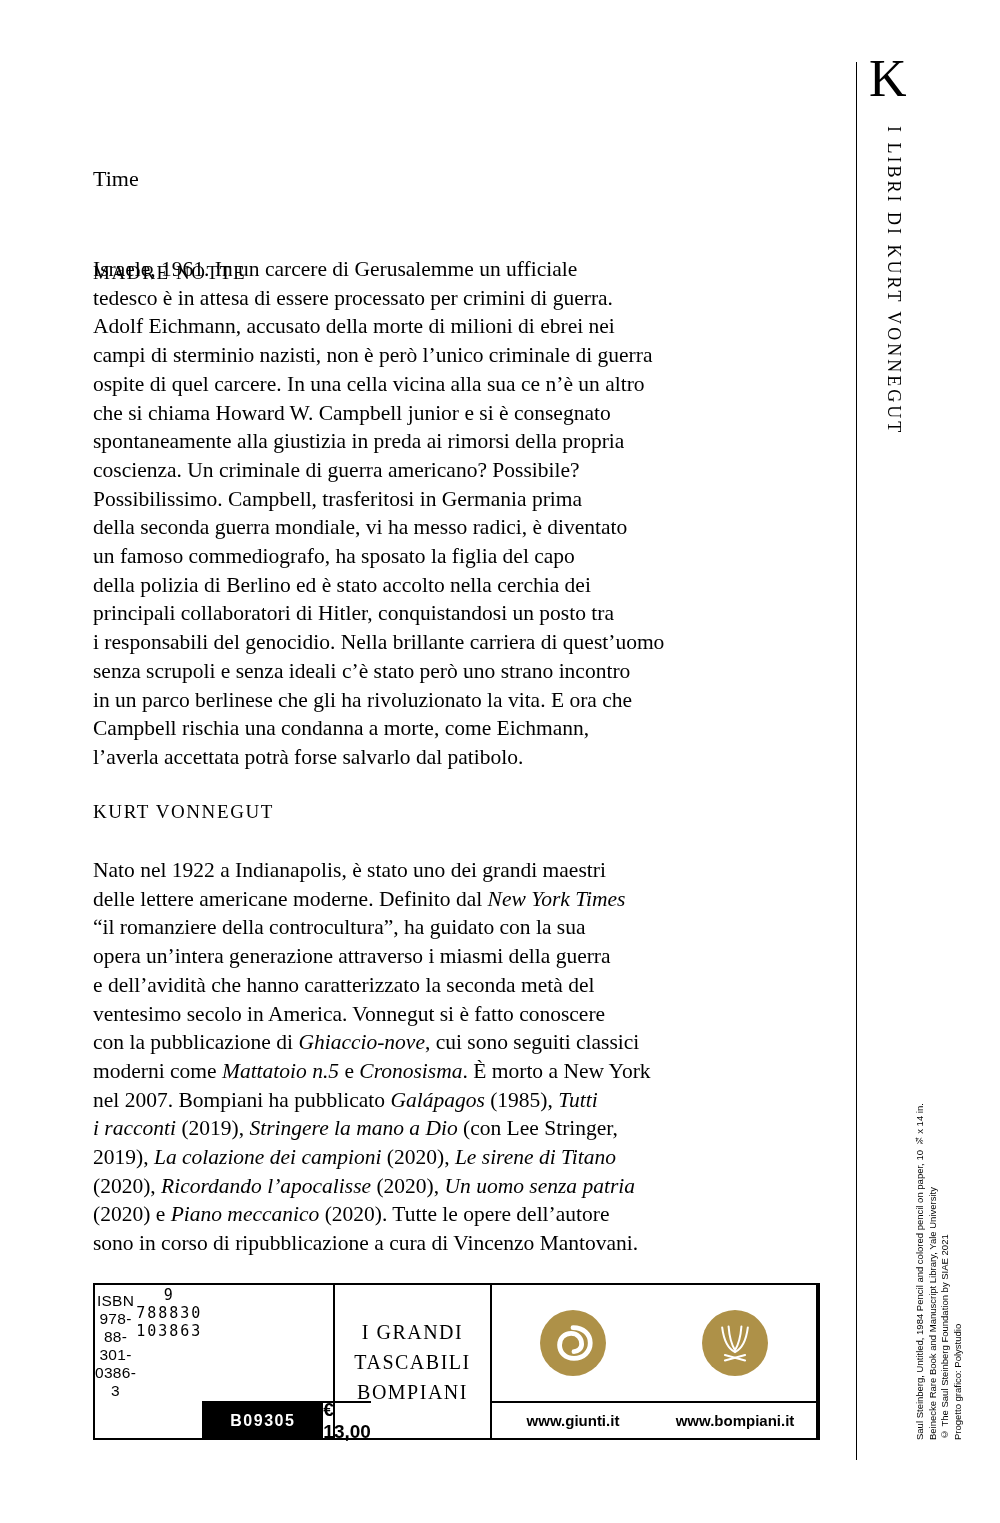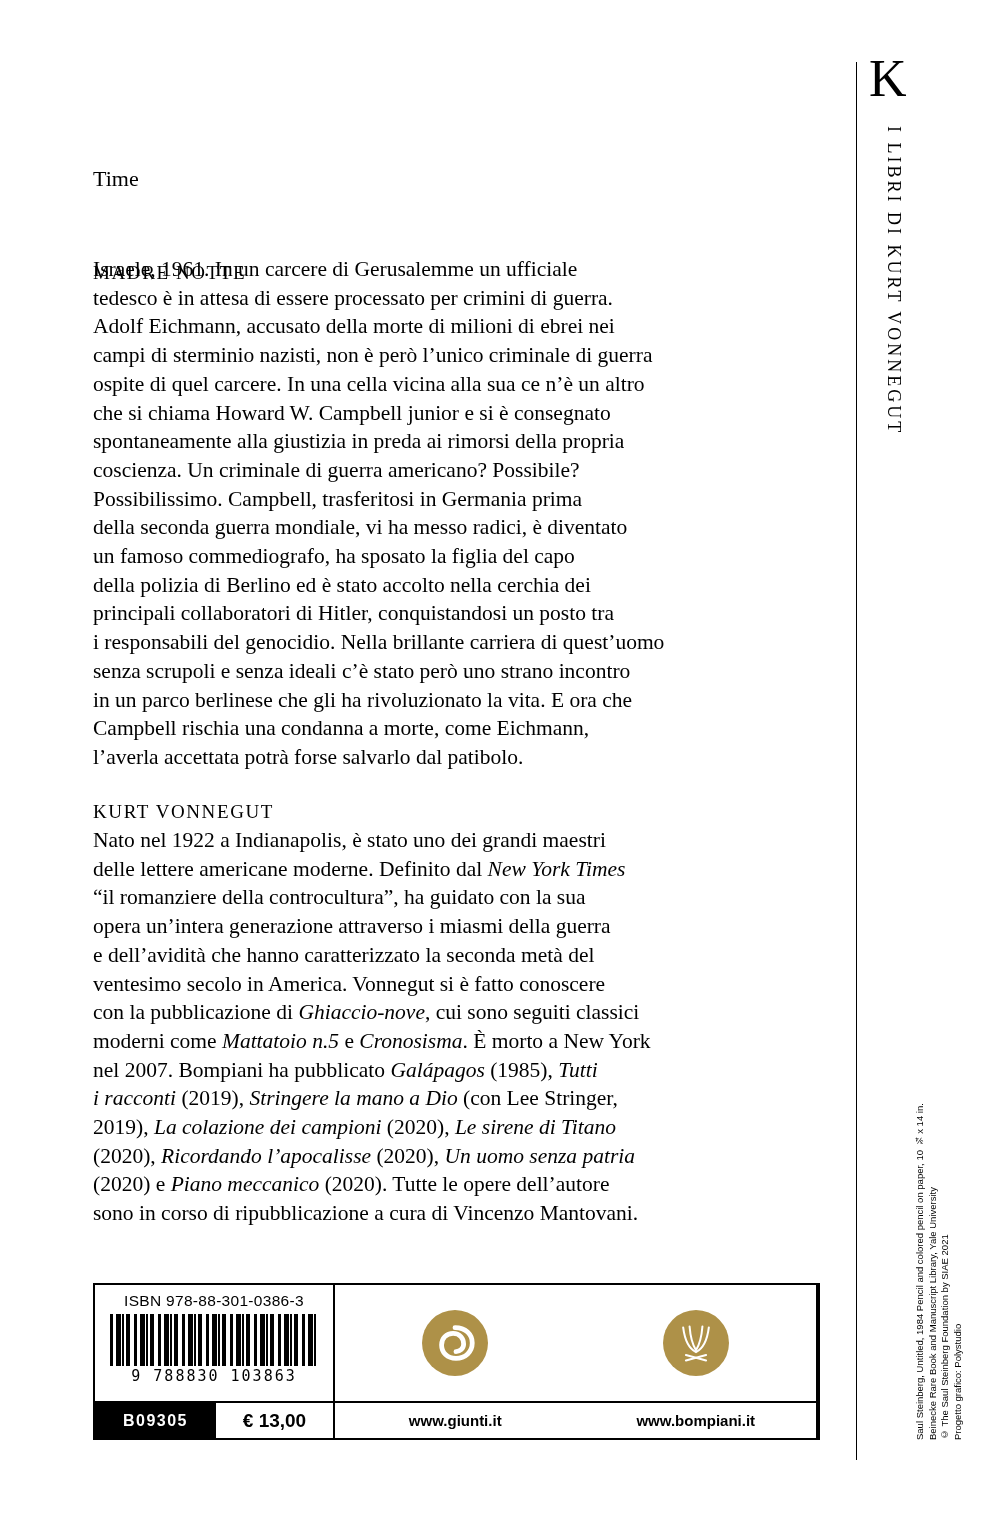--- a/index.html
+++ b/index.html
@@ -13,37 +13,37 @@
          white-space:pre-line;}
   .quote-source{position:absolute;left:93px;top:166px;font:400 22px/26px "Liberation Serif",serif;}
 
   
   .heading{position:absolute;left:93px;font:400 19px/24px "Liberation Serif",serif;letter-spacing:1.6px;}
   #synopsis-heading{top:229px;margin-top:32px;}
   #bio-heading{top:800px;}
   .body-text{position:absolute;left:93px;width:745px;
              font:400 21.5px/28.7px "Liberation Serif",serif;white-space:pre-line;}
   #synopsis-body{top:255px;}
-  #bio-body{top:826px;}
+  #bio-body{top:856px;}
   .body-text i{font-style:italic;}
 
   
   .vrule{position:absolute;left:856px;top:62px;width:1px;height:1398px;background:#000;}
   .k-logo{position:absolute;left:869px;top:52px;font:400 52px/54px "Liberation Serif",serif;}
   .series-title{position:absolute;left:878px;top:126px;writing-mode:vertical-rl;
                 font:400 18px/32px "Liberation Serif",serif;letter-spacing:3px;}
   .credits{position:absolute;left:914px;top:1040px;height:400px;writing-mode:vertical-rl;
            transform:rotate(180deg);font:400 9.5px/12.5px "Liberation Sans",sans-serif;}
   .credits div{height:400px;}
 
   
   .footer{position:absolute;left:93px;top:1283px;width:727px;height:157px;
           border:2px solid #000;display:flex;box-sizing:border-box;}
   .footer *{box-sizing:border-box;}
-  .col-barcode{width:240px;border-right:2px solid #000;display:flex;flex-direction:column;}
+  .col-barcode{width:240px;border-right:2px solid #000;display:flex;flex-direction:row;}
   .isbn{text-align:center;margin-top:7px;font:400 15.5px/18px "Liberation Sans",sans-serif;letter-spacing:.3px;}
   .barcode{width:208px;height:52px;margin:4px auto 0;background-color:#fff;
            background-image:repeating-linear-gradient(90deg,#000 0 2px,rgba(0,0,0,0) 2px 6px),
                             repeating-linear-gradient(90deg,#000 0 3px,rgba(0,0,0,0) 3px 8px);}
   .barcode-digits{text-align:center;font:400 15px/18px "DejaVu Sans Mono",monospace;letter-spacing:2px;margin-top:1px;}
   .code-row{margin-top:auto;height:37px;border-top:2px solid #000;display:flex;}
   .code-box{width:121px;background:#000;color:#fff;display:flex;align-items:center;justify-content:center;
             font:700 16px "Liberation Sans",sans-serif;letter-spacing:1.5px;}
   .price{flex:1;display:flex;align-items:center;justify-content:center;
          font:700 19px "Liberation Sans",sans-serif;}
@@ -116,20 +116,23 @@
     <div class="col-barcode">
       <div class="isbn">ISBN 978-88-301-0386-3</div>
       <div class="barcode"></div>
       <div class="barcode-digits">9 788830 103863</div>
       <div class="code-row">
         <div class="code-box">B09305</div>
         <div class="price">€ 13,00</div>
       </div>
     </div>
 
+    <div class="col-series">I GRANDI
+TASCABILI
+BOMPIANI</div>
 
     <div class="col-logo">
       <div class="logo-area">
         <div class="logo-circle">
           <svg viewBox="0 0 48 48" width="46" height="46" aria-hidden="true">
             <path d="M24 8 C35 8 42 15 42 24 C42 33 35 40 25 40 C16 40 10 34 10 26 C10 19 15 14 22 14 C29 14 33 19 33 25 C33 30 29 33 25 33" fill="none" stroke="#fff" stroke-width="5" stroke-linecap="round"></path>
           </svg>
         </div>
       </div>
       <div class="url-strip">www.giunti.it</div>

